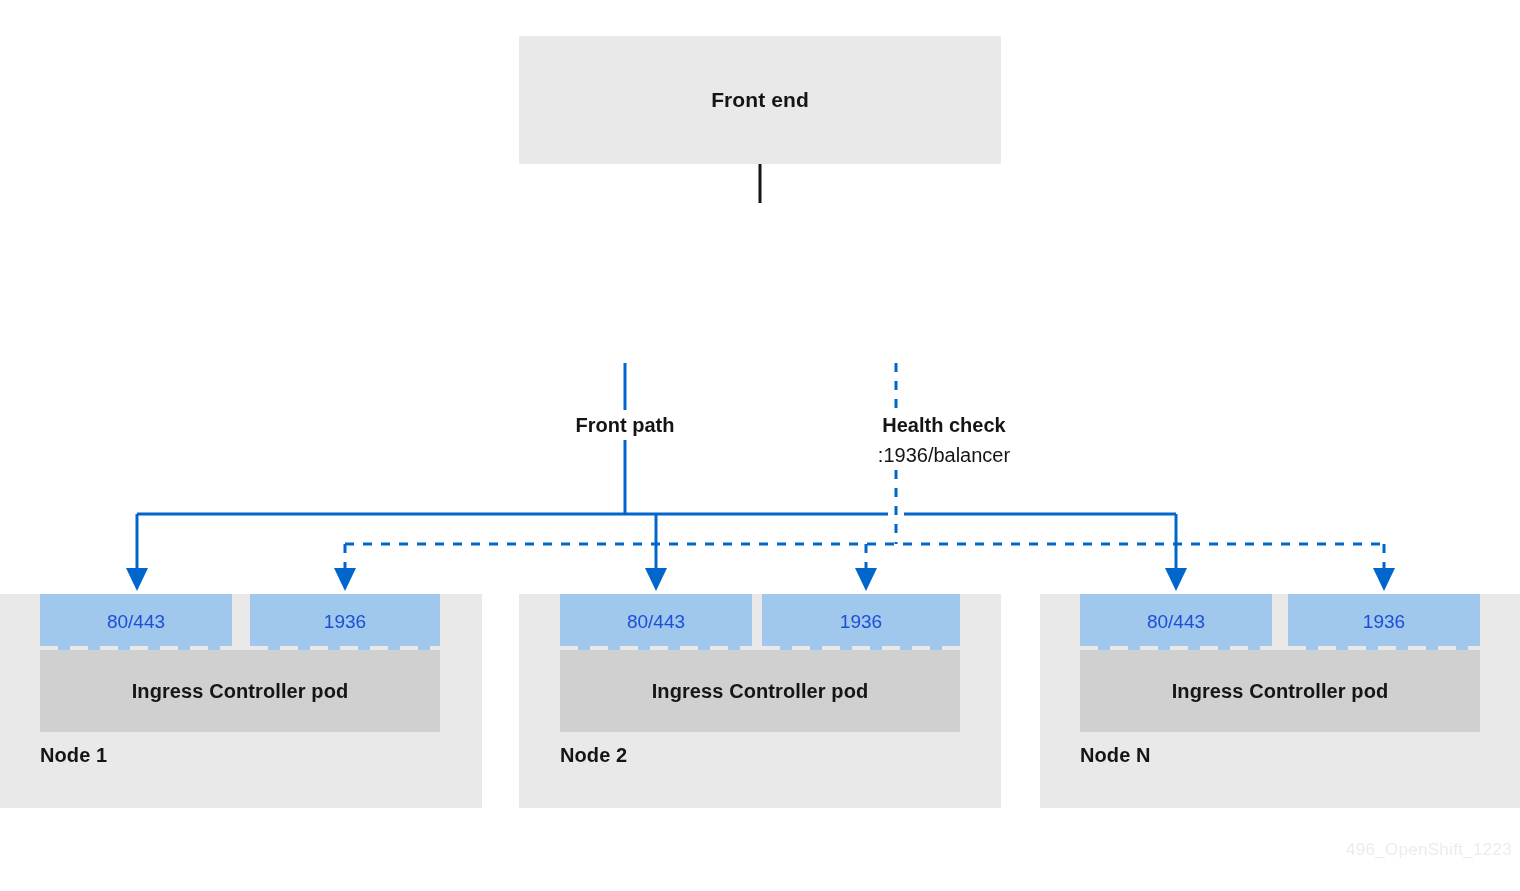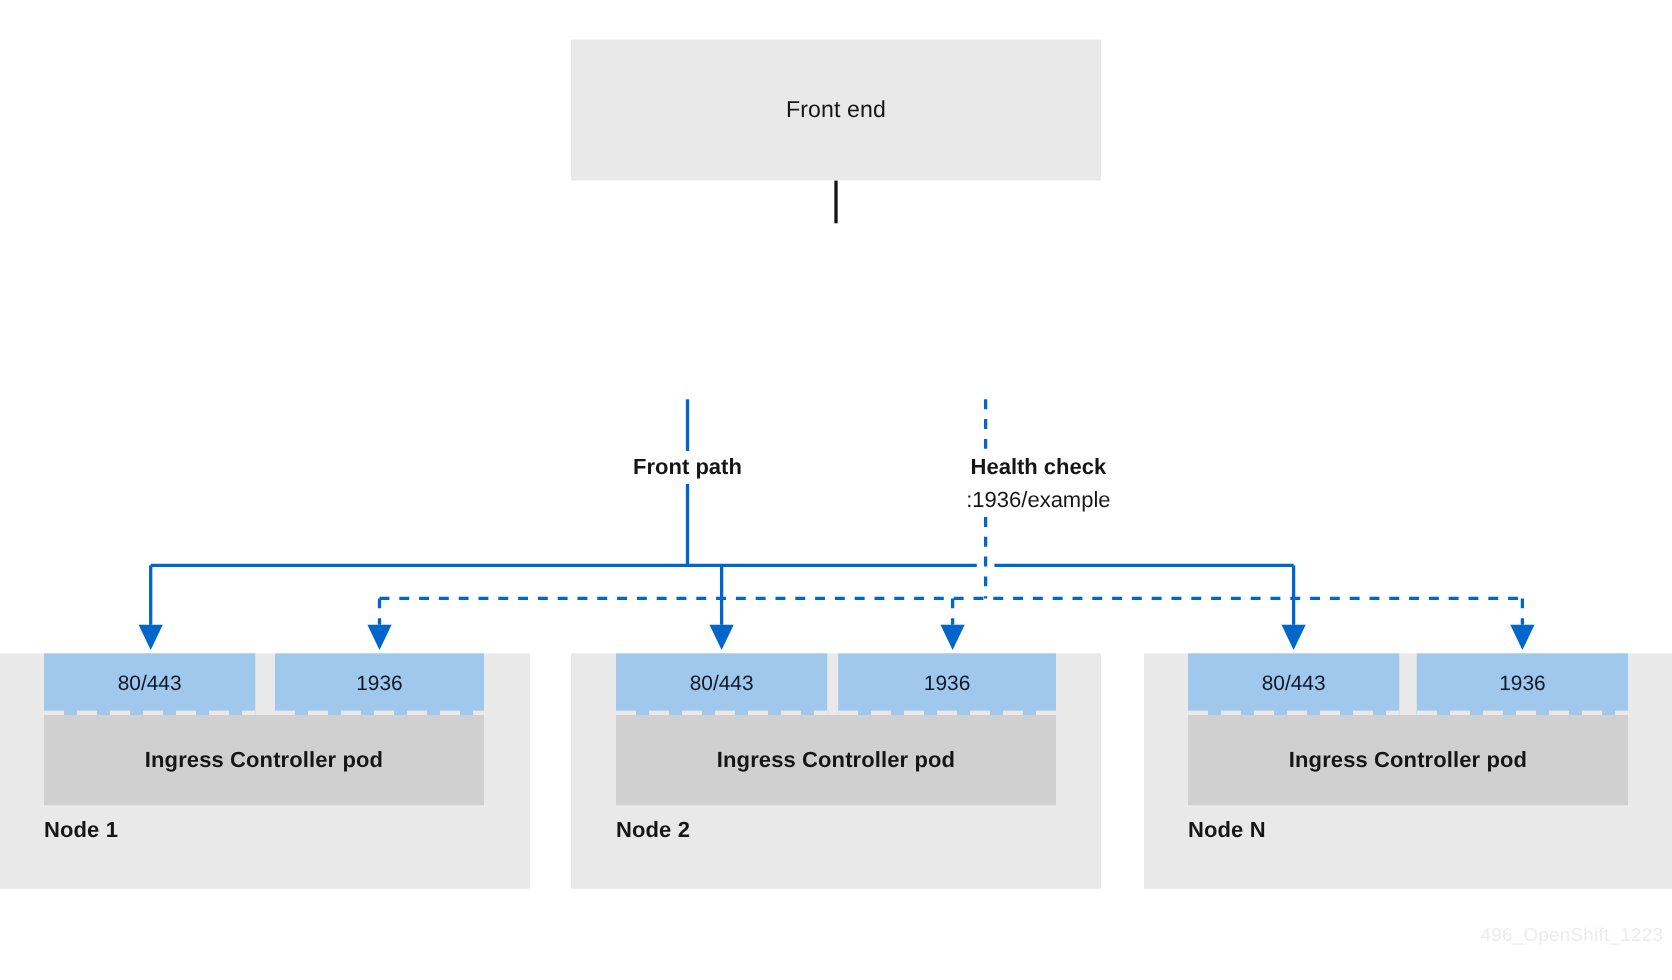--- a/index.html
+++ b/index.html
@@ -30,21 +30,21 @@
     left: 519px; top: 36px;
     width: 482px; height: 128px;
     background: #e9e9e9;
     display: flex;
     flex-direction: column;
     align-items: center;
     justify-content: center;
   }
   #frontend-title {
     font-size: 21px;
-    font-weight: normal;
+    font-weight: bold;
     letter-spacing: 0.1px;
     line-height: 30px;
   }
   #frontend-sub {
     font-size: 20px;
     font-weight: normal;
     line-height: 30px;
   }
   
   #elb-box {
@@ -119,21 +119,21 @@
 
   .port-box {
     position: absolute;
     top: 0;
     height: 56px;
     background: #9fc8ec;
     display: flex;
     align-items: center;
     justify-content: center;
     font-size: 19px;
-    color: #0f172a;
+    color: #1d4ed8;
   }
   .port-box::after {
     content: "";
     position: absolute;
     left: 0; right: 0; bottom: 0;
     height: 4px;
     background: repeating-linear-gradient(to right,
       #e9e9e9 0px, #e9e9e9 18px,
       #9fc8ec 18px, #9fc8ec 30px);
   }
@@ -232,21 +232,21 @@
 
   <div class="box" id="frontend-box">
     <div id="frontend-title">Front end</div>
   </div>
 
 
   <div class="conn-label" id="datapath-label">Front path</div>
 
   <div class="conn-label" id="healthcheck-label">
     <span class="hc-title">Health check</span>
-    <span class="hc-port">:1936/example</span>
+    <span class="hc-port">:1936/balancer</span>
   </div>
 
   <div class="node" id="node-1">
     <div class="port-box port-a">80/443</div>
     <div class="port-box port-b">1936</div>
     <div class="pod-box">Ingress Controller pod</div>
     <div class="node-label">Node 1</div>
   </div>
 
   <div class="node" id="node-2">

